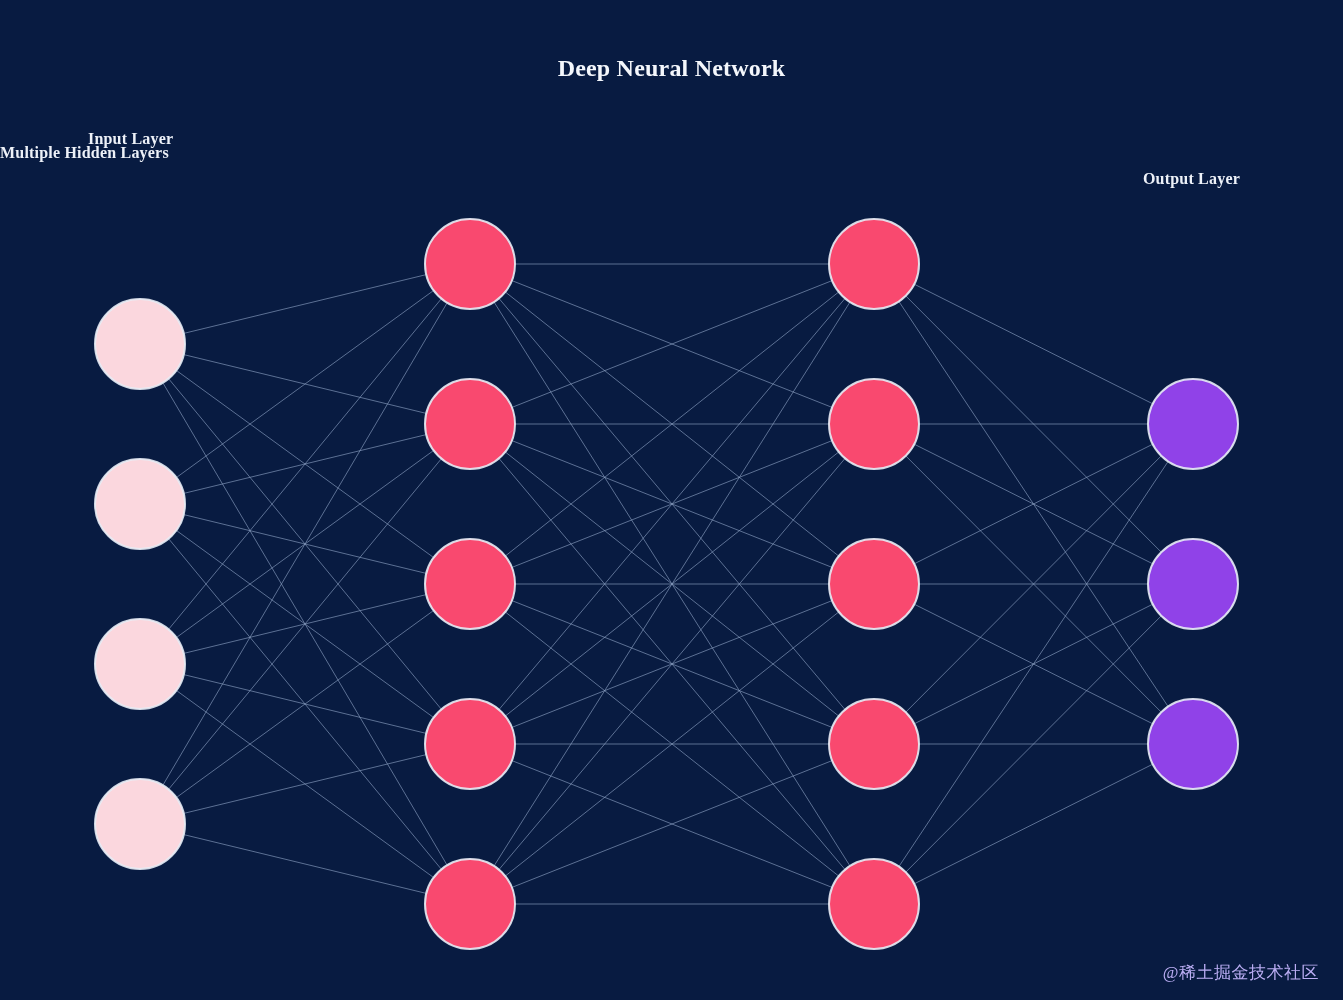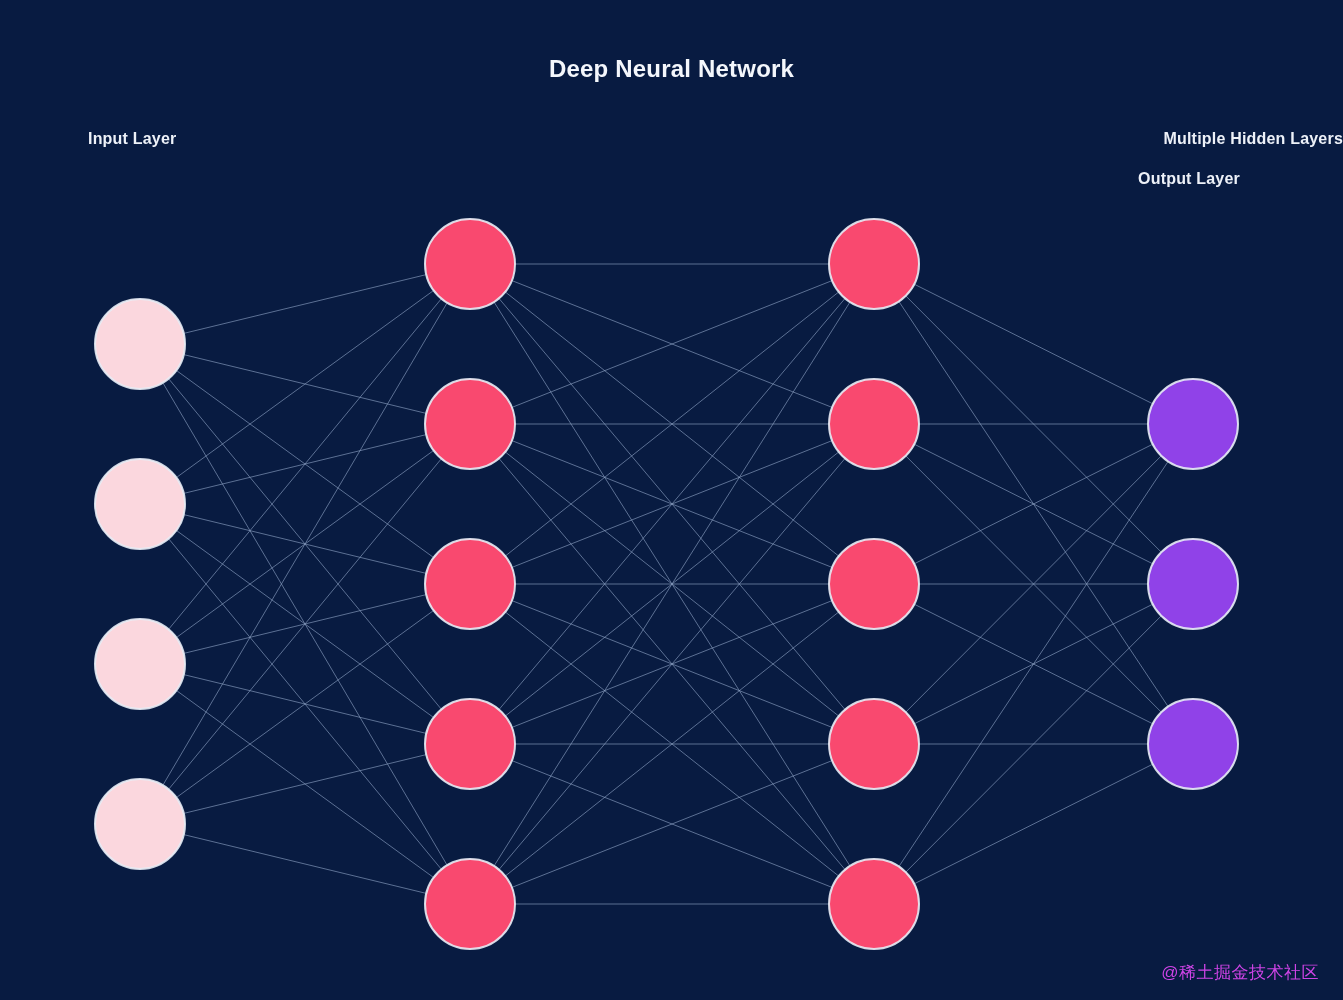--- a/index.html
+++ b/index.html
@@ -6,21 +6,21 @@
     margin: 0;
     padding: 0;
     background: #081B41;
   }
   #canvas {
     position: relative;
     width: 1343px;
     height: 1000px;
     background: #081B41;
     overflow: hidden;
-    font-family: Liberation Sans, sans-serif;
+    font-family: Liberation Serif, serif;
     -webkit-font-smoothing: antialiased;
   }
   #diagram-svg {
     position: absolute;
     top: 0;
     left: 0;
     width: 1343px;
     height: 1000px;
   }
   .title {
@@ -37,27 +37,27 @@
   .layer-label {
     position: absolute;
     top: 130px;
     color: #EDF1F8;
     font-size: 16px;
     font-weight: bold;
     letter-spacing: 0.2px;
     white-space: nowrap;
   }
   .layer-label.input  { left: 88px; }
-  .layer-label.hidden { left: 0; width: 1343px; text-align: right; }
+  .layer-label.hidden { left: 0; width: 1343px; text-align: left; margin-top: 14px; }
   .layer-label.output { right: 103px; margin-top: 40px; }
   .watermark {
     position: absolute;
     right: 24px;
     bottom: 16px;
-    color: #d946ef;
+    color: #c4b5fd;
     font-size: 17px;
     letter-spacing: 0.5px;
     opacity: 0.95;
   }
 </style>
 </head>
 <body>
 
 <div id="canvas" style="background: rgb(8, 27, 65);">
 

